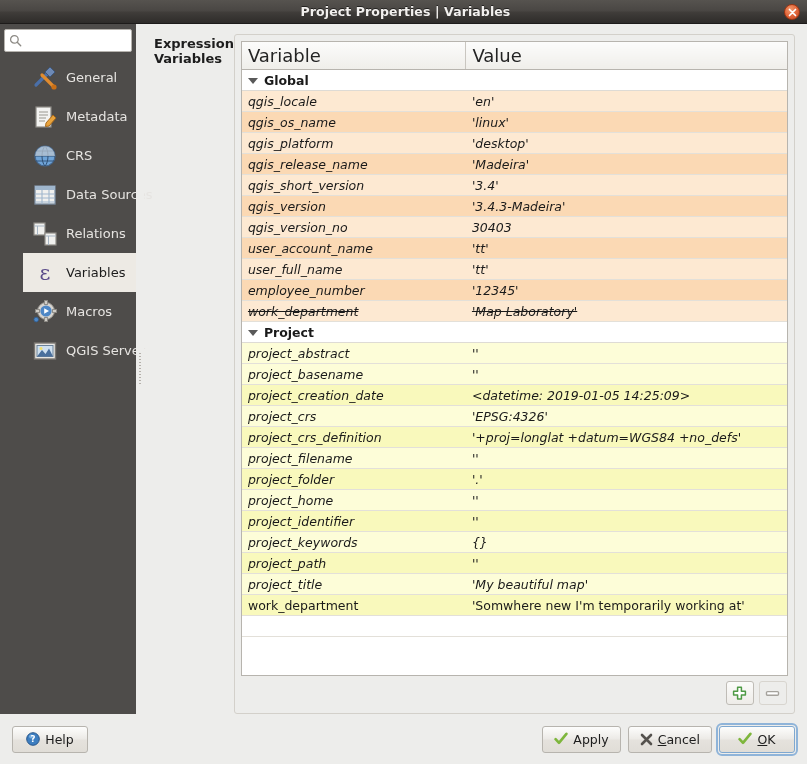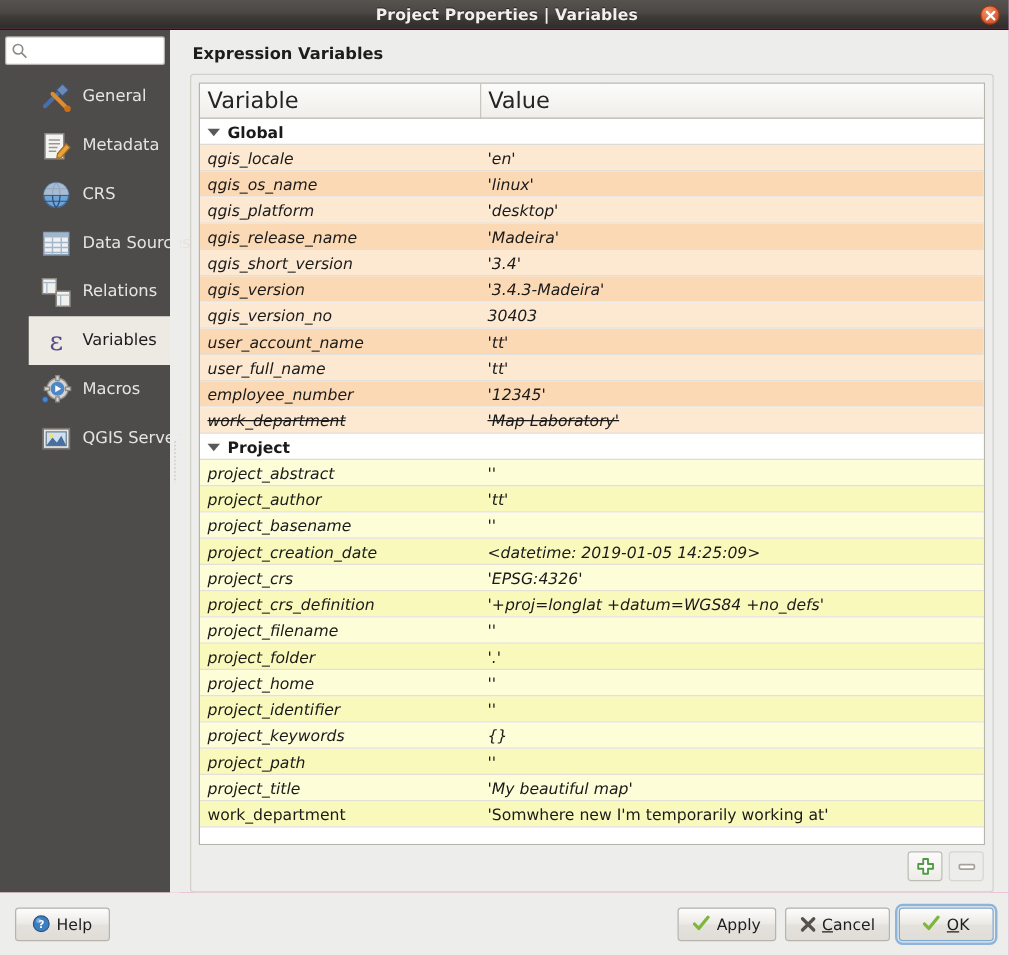--- a/index.html
+++ b/index.html
@@ -119,21 +119,21 @@
     width: 2px; height: 34px;
     background-image: radial-gradient(#b4b0aa 40%, transparent 42%);
     background-size: 2px 3px;
   }
 
   
   .content {
     flex: 1 1 auto;
     min-width: 0;
     padding: 10px 12px 0 8px;
-    display: flex; flex-direction: column;
+    display: flex; flex-direction: row;
   }
   .section-title {
     font-size: 13px;
     font-weight: bold;
     color: #1d1d1d;
     margin: 2px 0 8px 2px;
   }
   .panel {
     flex: 1 1 auto;
     min-height: 0;
@@ -477,24 +477,20 @@
               <tr class="group">
                 <td colspan="2">
                   <span class="twisty"></span><span>Project</span>
                 </td>
               </tr>
 
               <tr class="project-a">
                 <td class="name italic">project_abstract</td>
                 <td class="italic">''</td>
               </tr>
-              <tr class="project-b">
-                <td class="name italic">project_author</td>
-                <td class="italic">'tt'</td>
-              </tr>
               <tr class="project-a">
                 <td class="name italic">project_basename</td>
                 <td class="italic">''</td>
               </tr>
               <tr class="project-b">
                 <td class="name italic">project_creation_date</td>
                 <td class="italic">&lt;datetime: 2019-01-05 14:25:09&gt;</td>
               </tr>
               <tr class="project-a">
                 <td class="name italic">project_crs</td>

